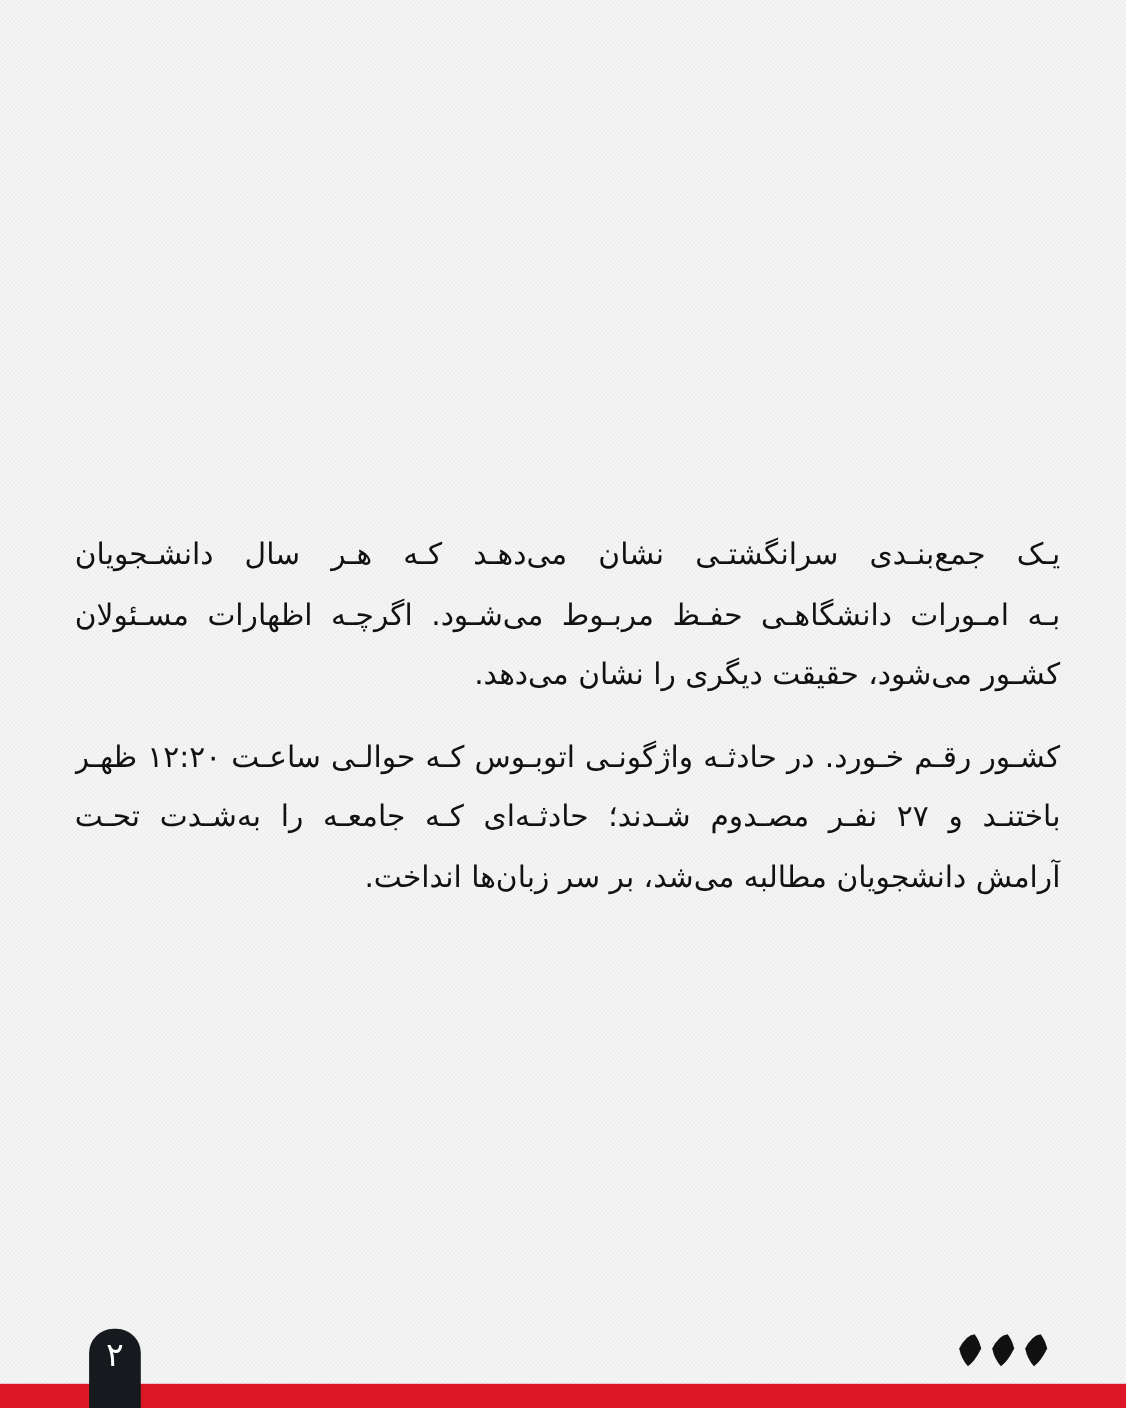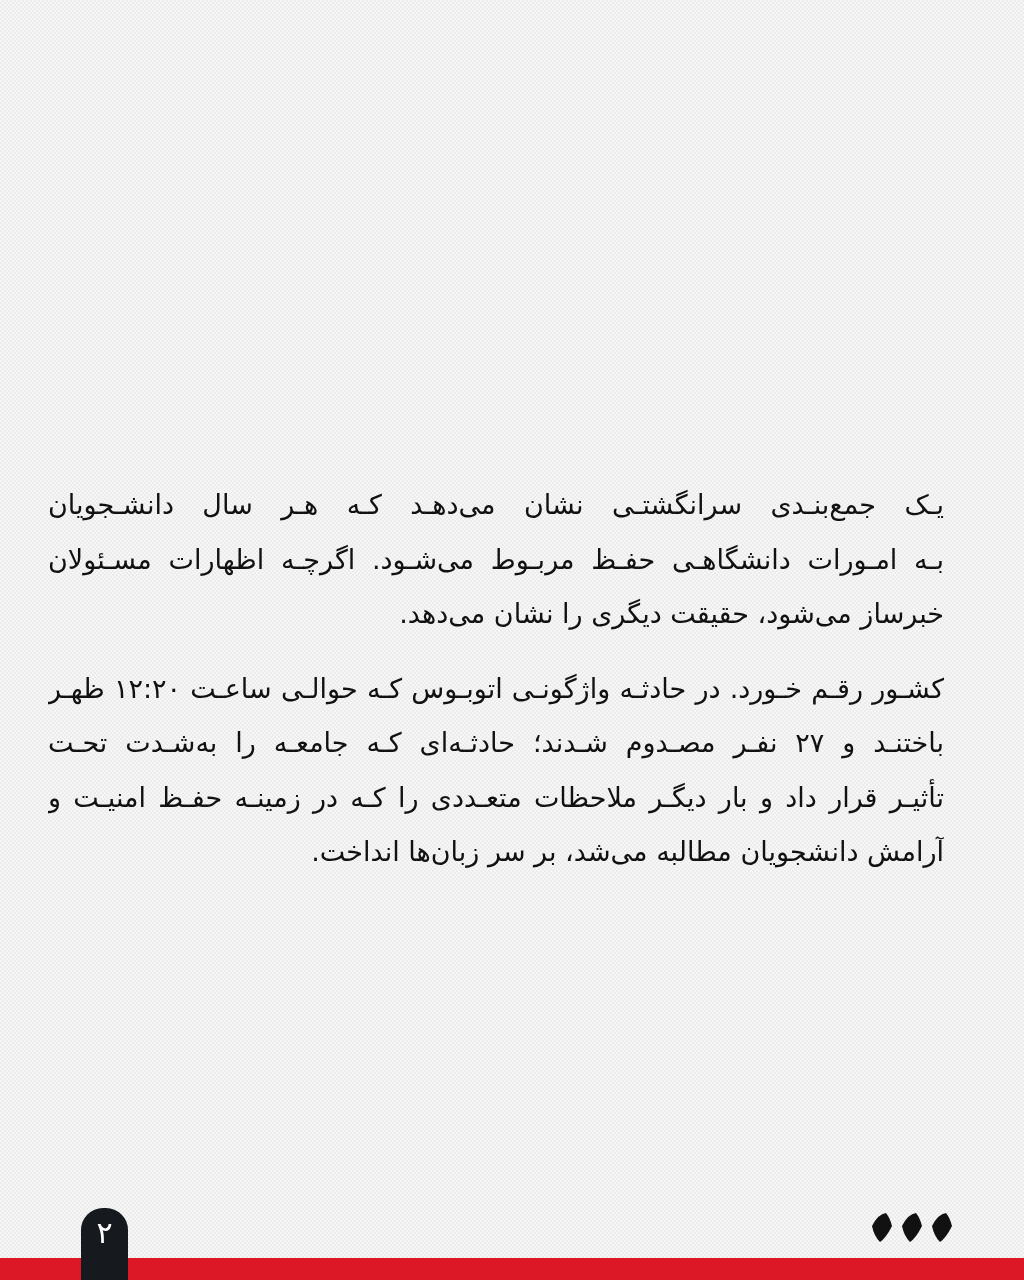--- a/index.html
+++ b/index.html
@@ -8,21 +8,21 @@
     background-color: #f6f6f6;
     background-image:
       linear-gradient(45deg, #ececec 25%, transparent 25%, transparent 75%, #ececec 75%),
       linear-gradient(45deg, #ececec 25%, transparent 25%, transparent 75%, #ececec 75%);
     background-size: 4px 4px;
     background-position: 0 0, 2px 2px;
     font-family: "DejaVu Sans", sans-serif;
     color: #111;
   }
   .article {
-    position: absolute; left: 48px; top: 478px; width: 896px;
+    position: absolute; left: 68px; top: 478px; width: 896px;
     direction: rtl;
   }
   .para { margin: 0 0 20px 0; }
   .line {
     display: block; font-size: 27px; line-height: 54.5px; height: 54.5px;
     text-align: justify; text-align-last: justify; white-space: nowrap; overflow: hidden;
     font-weight: 500;
   }
   .line.last { text-align-last: right; }
   .footer-band {
@@ -37,26 +37,25 @@
     position: absolute; left: 868px; top: 1210px; width: 96px; height: 34px;
   }
 </style>
 </head>
 <body>
 
 <div class="article">
   <p class="para">
     <span class="line">یـک جمع‌بنـدی سرانگشتـی نشان می‌دهـد کـه هـر سال دانشـجویان</span>
     <span class="line">بـه امـورات دانشگاهـی حفـظ مربـوط می‌شـود. اگرچـه اظهارات مسـئولان</span>
-    <span class="line last">خبرساز می‌شود، حقیقت دیگری را نشان می‌دهد.</span>
+    <span class="line last">کشـور می‌شود، حقیقت دیگری را نشان می‌دهد.</span>
   </p>
   <p class="para">
     <span class="line">کشـور رقـم خـورد. در حادثـه واژگونـی اتوبـوس کـه حوالـی ساعـت ۱۲:۲۰ ظهـر</span>
     <span class="line">باختنـد و ۲۷ نفـر مصـدوم شـدند؛ حادثـه‌ای کـه جامعـه را به‌شـدت تحـت</span>
-    <span class="line">تأثیـر قرار داد و بار دیگـر ملاحظات متعـددی را کـه در زمینـه حفـظ امنیـت و</span>
     <span class="line last">آرامش دانشجویان مطالبه می‌شد، بر سر زبان‌ها انداخت.</span>
   </p>
 </div>
 
 <div class="footer-band"></div>
 <div class="page-tab">
   <span>۲</span>
 </div>
 <svg class="logo" viewBox="0 0 96 34">
   <path d="M4 16 Q10 4 18 3 Q22 8 24 16 Q18 28 12 32 Q6 26 4 16Z" fill="#111"></path>

